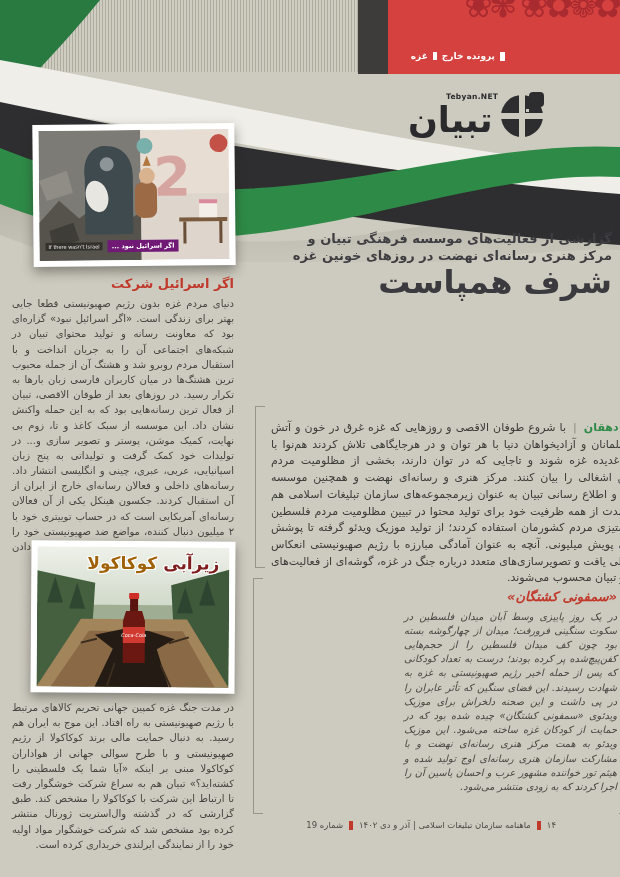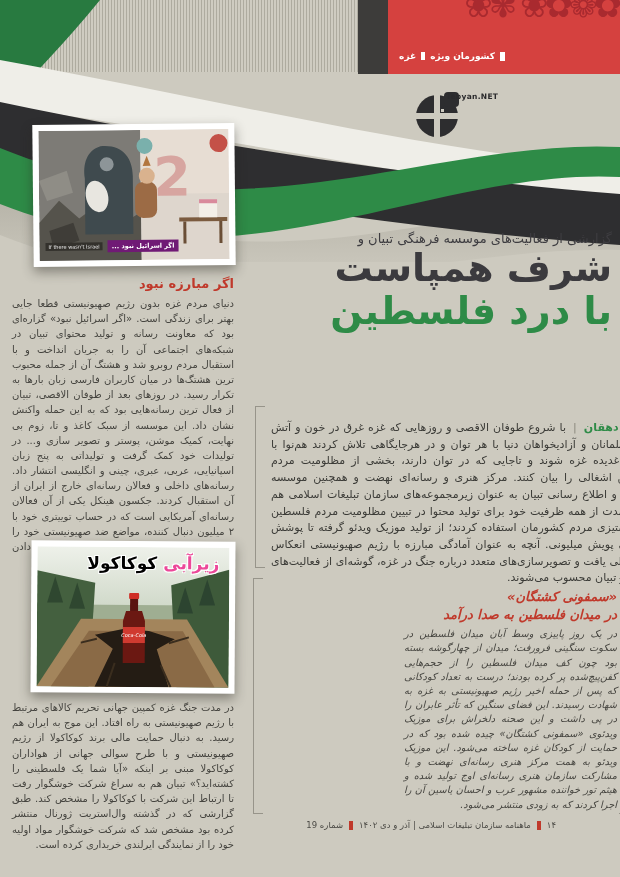--- a/index.html
+++ b/index.html
@@ -29,25 +29,25 @@
   
   .photo{position:absolute;background:#fff;padding:6px;box-shadow:0 5px 12px rgba(40,38,30,.45);}
   .photo svg{display:block;}
   .photo1{left:33px;top:124px;transform:rotate(-.6deg);}
   .p1cap{position:absolute;left:12px;bottom:14px;direction:rtl;text-align:right;}
   .p1cap-fa{background:#701a75;color:#fff;font-size:6.5px;font-weight:bold;padding:2px 4px;display:inline-block;}
   .p1cap-en{background:#33312c;color:#eee;font-size:5px;padding:1px 3px;display:inline-block;margin-top:1px;}
   .photo2{left:31px;top:541px;transform:rotate(.4deg);}
   .p2title{position:absolute;top:12px;right:16px;font-size:17px;font-weight:bold;white-space:nowrap;
     text-shadow:1px 1px 0 #fff,-1px -1px 0 #fff,1px -1px 0 #fff,-1px 1px 0 #fff;}
-  .p2-black{color:#ec4899;} .p2-red{color:#000000;}
+  .p2-black{color:#7f1d1d;} .p2-red{color:#a16207;}
   
   .headline{position:absolute;left:250px;top:230px;width:362px;text-align:right;}
-  .subtitle{font-size:13px;font-weight:normal;color:#3e3d41;line-height:1.32;}
-  .title{font-size:38px;font-weight:bold;line-height:1.13;letter-spacing:-1px;}
+  .subtitle{font-size:13px;font-weight:bold;color:#3e3d41;line-height:1.32;}
+  .title{font-size:32px;font-weight:bold;line-height:1.13;letter-spacing:-1px;}
   .t-dark{color:#3b3a3e;} .t-green{color:#2e8b47;}
   
   .bframe{position:absolute;}
   .bframe::before,.bframe::after{content:"";position:absolute;top:0;bottom:0;width:9px;}
   .bframe::before{right:0;border:1px solid #97948a;border-left:0;}
   .bframe::after{left:0;border:1px solid #97948a;border-right:0;}
   
   .leadbox{left:255px;top:406px;width:418px;height:162px;box-sizing:border-box;padding:14px 16px;}
   .lead{font-size:11px;line-height:1.52;color:#3b3b37;text-align:justify;margin:0;}
   .gsq{display:inline-block;width:6px;height:6px;background:#2e8b47;margin-left:4px;}
@@ -70,21 +70,21 @@
 <body>
 
 <div class="page">
 
   <div class="stripes"></div>
   <div class="dark-block"></div>
   <div class="red-block">
     <div class="ornament"></div>
     <div class="tagbar">
       <span class="wsq"></span>
-      <span class="taglabel">کشورمان ویژه</span>
+      <span class="taglabel">پرونده خارج</span>
       <span class="wsq small"></span>
       <span class="taglabel">غزه</span>
     </div>
   </div>
 
   <svg class="swoosh" width="620" height="262" viewBox="0 0 620 262">
     <defs>
       <linearGradient id="shgrad" x1="0" y1="0" x2="0" y2="1">
         <stop offset="0" stop-color="#7c796d" stop-opacity="0.35"></stop>
         <stop offset="1" stop-color="#7c796d" stop-opacity="0"></stop>
@@ -93,20 +93,21 @@
     <path d="M0,175 C240,305 430,205 620,202 L620,250 C430,245 240,330 0,235 Z" fill="url(#shgrad)"></path>
     <path d="M0,0 L100,0 C66,42 30,78 0,112 Z" fill="#287a40"></path>
     <path d="M0,60 C200,96 420,150 620,168 L620,200 C420,180 200,133 0,106 Z" fill="#efeee8"></path>
     <path d="M0,102 C200,144 420,178 620,194 L620,245 C420,231 200,196 0,160 Z" fill="#2e2e30"></path>
     <path d="M0,148 C240,246 430,138 620,147 L620,177 C430,167 240,298 0,204 Z" fill="#2e8b47"></path>
   </svg>
 
   <div class="logo">
     <span class="logo-textwrap">
       <span class="logo-domain">Tebyan.NET</span>
+      <span class="logo-fa">تبیان</span>
     </span>
     <svg width="46" height="46" viewBox="0 0 46 46">
       <circle cx="22" cy="24" r="21" fill="#2d2d2f"></circle>
       <rect x="29" y="0" width="15" height="15" rx="4" fill="#2d2d2f"></rect>
       <rect x="19" y="0" width="6" height="46" fill="#cdcabf"></rect>
       <rect x="0" y="21" width="46" height="6" fill="#cdcabf"></rect>
       <rect x="26" y="17" width="3" height="3" fill="#cdcabf"></rect>
     </svg>
   </div>
 
@@ -133,28 +134,28 @@
       <circle cx="108" cy="46" r="8" fill="#d9b28e"></circle>
       <path d="M104,36 L112,36 L108,26 Z" fill="#b2763f"></path>
     </svg>
     <div class="p1cap">
       <div class="p1cap-fa">اگر اسرائیل نبود ...</div>
       <div class="p1cap-en">If there wasn't Israel</div>
     </div>
   </div>
 
   <div class="col-left" style="top:276px;">
-    <h3 class="h-red">اگر مبارزه نبود</h3>
+    <h3 class="h-red">اگر اسرائیل شرکت</h3>
     <p class="body-text">دنیای مردم غزه بدون رژیم صهیونیستی قطعا جایی بهتر برای زندگی است. «اگر اسرائیل نبود» گزاره‌ای بود که معاونت رسانه و تولید محتوای تبیان در شبکه‌های اجتماعی آن را به جریان انداخت و با استقبال مردم روبرو شد و هشتگ آن از جمله محبوب ترین هشتگ‌ها در میان کاربران فارسی زبان بارها به تکرار رسید. در روزهای بعد از طوفان الاقصی، تبیان از فعال ترین رسانه‌هایی بود که به این حمله واکنش نشان داد. این موسسه از سبک کاغذ و تا، زوم بی نهایت، کمیک موشن، پوستر و تصویر سازی و... در تولیدات خود کمک گرفت و تولیداتی به پنج زبان اسپانیایی، عربی، عبری، چینی و انگلیسی انتشار داد. رسانه‌های داخلی و فعالان رسانه‌ای خارج از ایران از آن استقبال کردند. جکسون هینکل یکی از آن فعالان رسانه‌ای آمریکایی است که در حساب توییتری خود با ۲ میلیون دنبال کننده، مواضع ضد صهیونیستی خود را اعلام کرد و بارها از این تولیدات برای نشان دادن خشم خود استفاده کرد.</p>
   </div>
 
   <div class="headline">
     <div class="subtitle">گزارشی از فعالیت‌های موسسه فرهنگی تبیان و</div>
+    <div class="subtitle">مرکز هنری رسانه‌ای نهضت در روزهای خونین غزه</div>
     <div class="title t-dark">شرف همپاست</div>
-    <div class="title t-green">با درد فلسطین</div>
   </div>
 
   <div class="bframe leadbox">
     <p class="lead">
       <span class="gsq"></span>
       <span class="lead-author">مینا دهقان</span>
       <span class="lead-div">|</span>
       <span>با شروع طوفان الاقصی و روزهایی که غزه غرق در خون و آتش بود، مسلمانان و آزادیخواهان دنیا با هر توان و در هرجایگاهی تلاش کردند هم‌نوا با مردم داغدیده غزه شوند و تاجایی که در توان دارند، بخشی از مظلومیت مردم فلسطین اشغالی را بیان کنند. مرکز هنری و رسانه‌ای نهضت و همچنین موسسه فرهنگی و اطلاع رسانی تبیان به عنوان زیرمجموعه‌های سازمان تبلیغات اسلامی هم در این مدت از همه ظرفیت خود برای تولید محتوا در تبیین مظلومیت مردم فلسطین و ظلم‌ستیزی مردم کشورمان استفاده کردند؛ از تولید موزیک ویدئو گرفته تا پوشش رسانه‌ای پویش میلیونی. آنچه به عنوان آمادگی مبارزه با رژیم صهیونیستی انعکاس بین المللی یافت و تصویرسازی‌های متعدد درباره جنگ در غزه، گوشه‌ای از فعالیت‌های نهضت و تبیان محسوب می‌شوند.</span>
     </p>
   </div>
@@ -196,21 +197,20 @@
 
   <div class="col-left" style="top:700px;">
     <p class="body-text">در مدت جنگ غزه کمپین جهانی تحریم کالاهای مرتبط با رژیم صهیونیستی به راه افتاد. این موج به ایران هم رسید. به دنبال حمایت مالی برند کوکاکولا از رژیم صهیونیستی و با طرح سوالی جهانی از هواداران کوکاکولا مبنی بر اینکه «آیا شما یک فلسطینی را کشته‌اید؟» تبیان هم به سراغ شرکت خوشگوار رفت تا ارتباط این شرکت با کوکاکولا را مشخص کند. طبق گزارشی که در گذشته وال‌استریت ژورنال منتشر کرده بود مشخص شد که شرکت خوشگوار مواد اولیه خود را از نمایندگی ایرلندی خریداری کرده است.</p>
   </div>
 
   <div class="bframe section2">
 
     <div class="art3">
       <h3 class="h-red">
         <span style="display:block">«سمفونی کشتگان»</span>
-        <span style="display:block">در میدان فلسطین به صدا درآمد</span>
       </h3>
       <p class="body-text">در یک روز پاییزی وسط آبان میدان فلسطین در سکوت سنگینی فرورفت؛ میدان از چهارگوشه بسته بود چون کف میدان فلسطین را از حجم‌هایی کفن‌پیچ‌شده پر کرده بودند؛ درست به تعداد کودکانی که پس از حمله اخیر رژیم صهیونیستی به غزه به شهادت رسیدند. این فضای سنگین که تأثر عابران را در پی داشت و این صحنه دلخراش برای موزیک ویدئوی «سمفونی کشتگان» چیده شده بود که در حمایت از کودکان غزه ساخته می‌شود. این موزیک ویدئو به همت مرکز هنری رسانه‌ای نهضت و با مشارکت سازمان هنری رسانه‌ای اوج تولید شده و هیثم تور خواننده مشهور عرب و احسان یاسین آن را اجرا کردند که به زودی منتشر می‌شود.</p>
     </div>
   </div>
 
   <div class="footer">
     <span>۱۴</span>
     <span class="rbar"></span>
     <span>ماهنامه سازمان تبلیغات اسلامی | آذر و دی ۱۴۰۲</span>
     <span class="rbar"></span>

